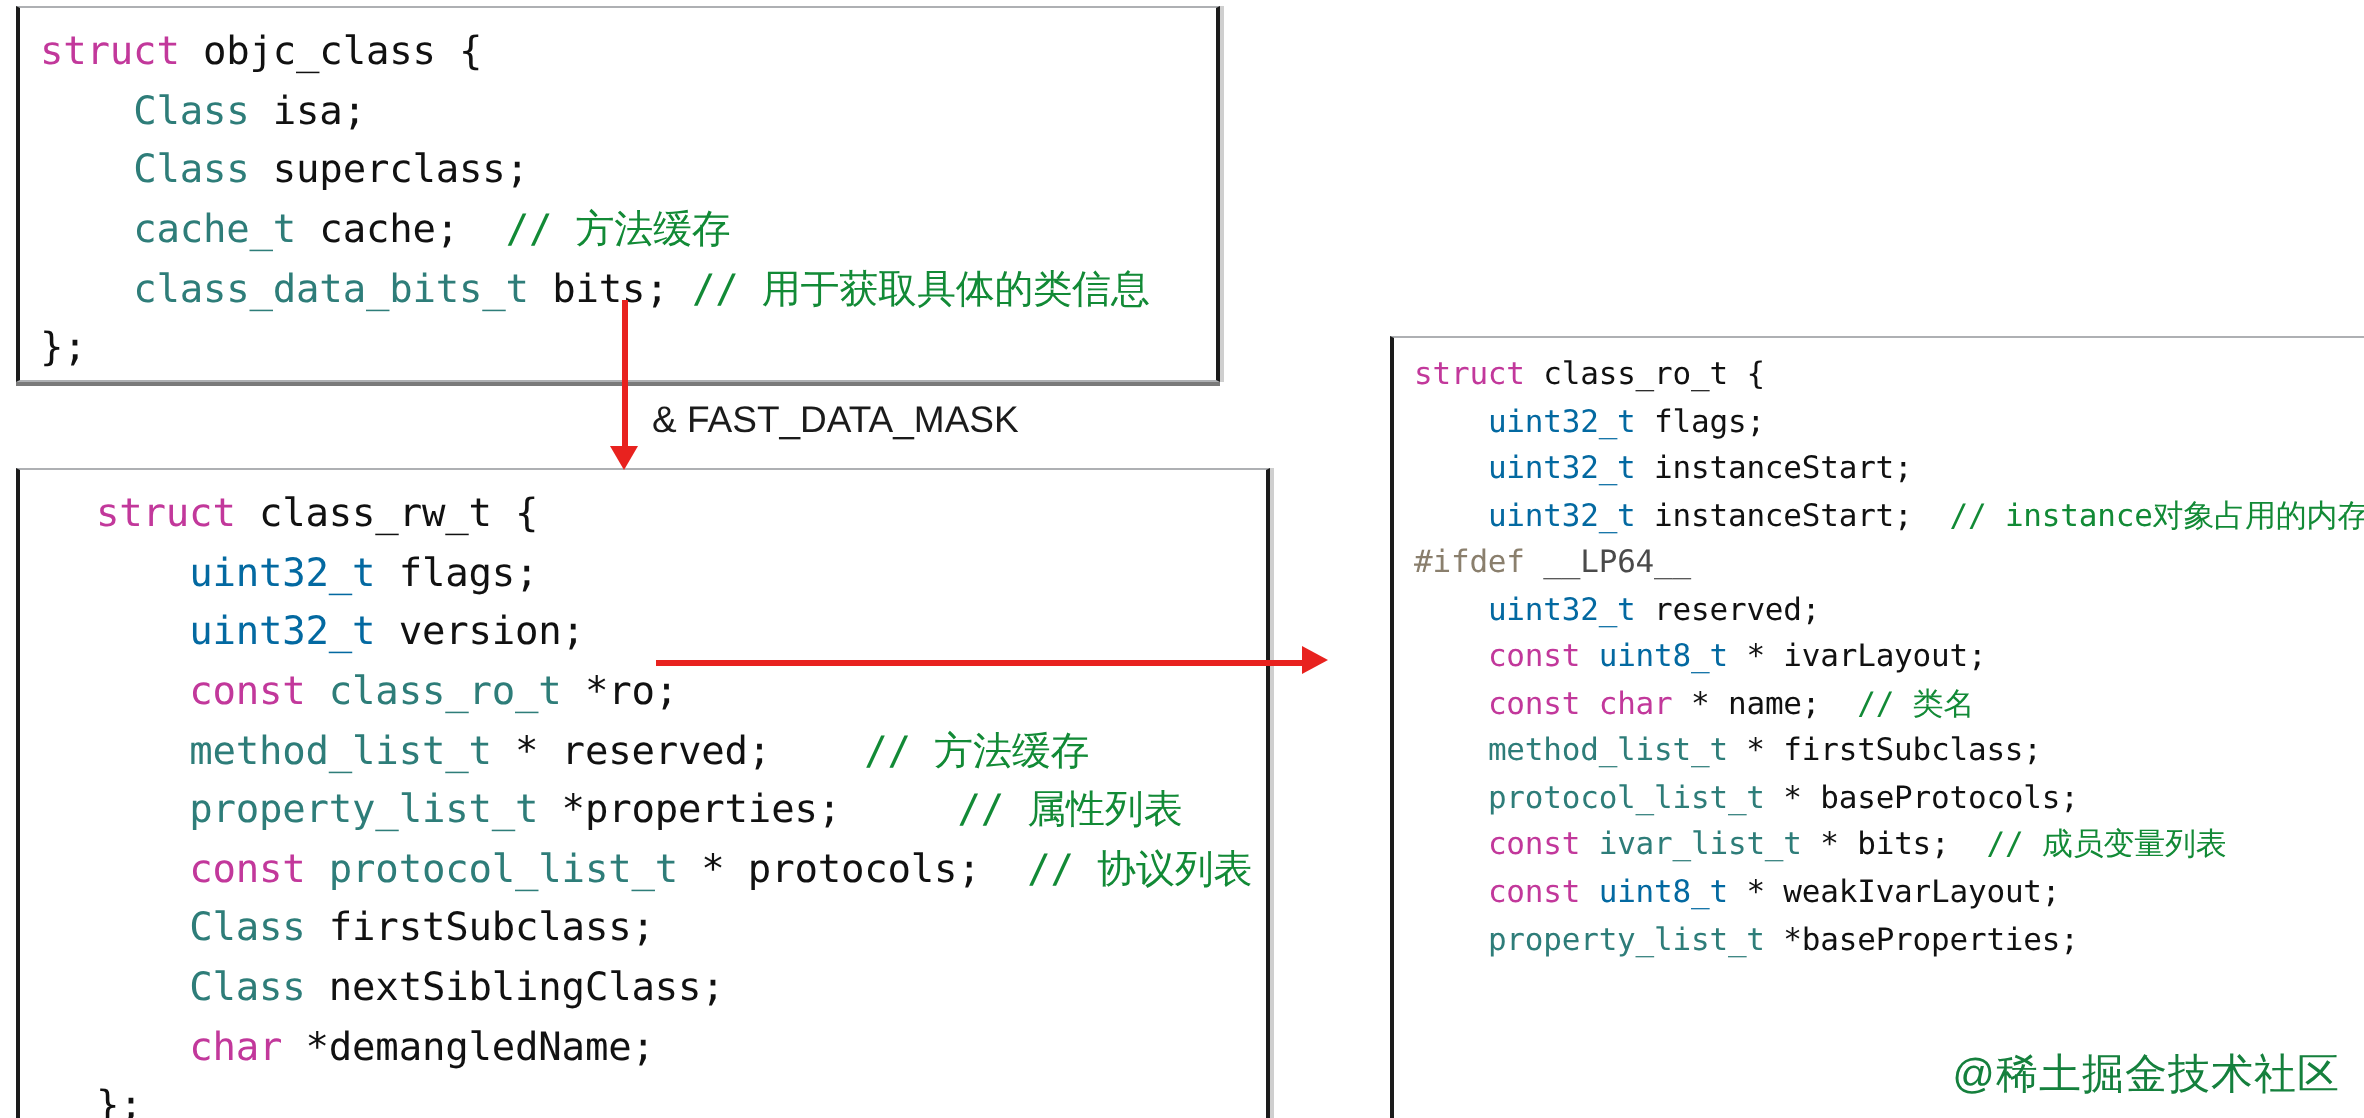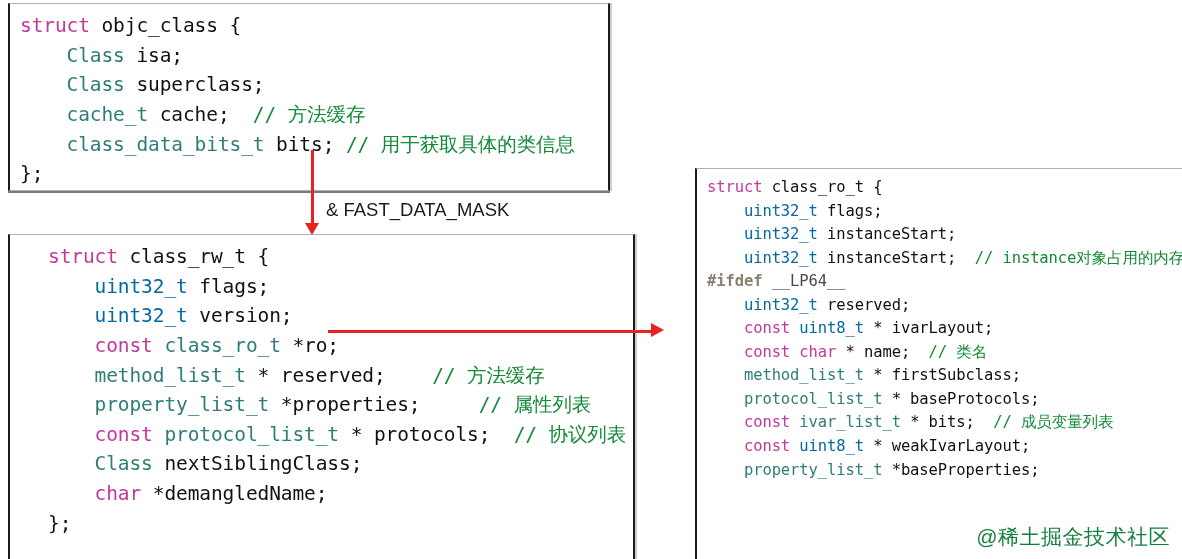--- a/index.html
+++ b/index.html
@@ -54,21 +54,21 @@
   #box-objc-class .code-line  { font-size: 19.5px; }
   #box-class-rw-t .code-line  { font-size: 19.5px; }
   #box-class-ro-t .code-line  { font-size: 15.5px; line-height: 1.52; }
 
   
   .kw      { color: #c2389b; }          
   .type    { color: #2e7d79; }          
   .utype   { color: #0369a1; }          
   .plain   { color: #111111; }          
   .cmt     { color: #128a36; }          
-  .pp      { color: #8a7f6d; font-weight: bold; }          
+  .pp      { color: #8a7f6d; }          
   .ppid    { color: #4a4a4a; }          
 
   
   .arrow-v-line {
     position: absolute;
     left: 311px;
     top: 150px;
     width: 3px;
     height: 76px;
     background: #e8221f;
@@ -140,20 +140,21 @@
 
   <div class="code-box" id="box-class-rw-t">
     <div class="inner">
         <div class="code-line"><span class="kw">struct</span><span class="plain"> class_rw_t {</span></div>
         <div class="code-line"><span class="plain">    </span><span class="utype">uint32_t</span><span class="plain"> flags;</span></div>
         <div class="code-line"><span class="plain">    </span><span class="utype">uint32_t</span><span class="plain"> version;</span></div>
         <div class="code-line"><span class="plain">    </span><span class="kw">const</span><span class="plain"> </span><span class="type">class_ro_t</span><span class="plain"> *ro;</span></div>
         <div class="code-line"><span class="plain">    </span><span class="type">method_list_t</span><span class="plain"> * reserved;    </span><span class="cmt">// 方法缓存</span></div>
         <div class="code-line"><span class="plain">    </span><span class="type">property_list_t</span><span class="plain"> *properties;     </span><span class="cmt">// 属性列表</span></div>
         <div class="code-line"><span class="plain">    </span><span class="kw">const</span><span class="plain"> </span><span class="type">protocol_list_t</span><span class="plain"> * protocols;  </span><span class="cmt">// 协议列表</span></div>
+        <div class="code-line"><span class="plain">    </span><span class="type">Class</span><span class="plain"> firstSubclass;</span></div>
         <div class="code-line"><span class="plain">    </span><span class="type">Class</span><span class="plain"> nextSiblingClass;</span></div>
         <div class="code-line"><span class="plain">    </span><span class="kw">char</span><span class="plain"> *demangledName;</span></div>
         <div class="code-line"><span class="plain">};</span></div>
       </div>
   </div>
 
   <div class="code-box" id="box-class-ro-t">
     <div class="inner">
         <div class="code-line"><span class="kw">struct</span><span class="plain"> class_ro_t {</span></div>
         <div class="code-line"><span class="plain">    </span><span class="utype">uint32_t</span><span class="plain"> flags;</span></div>

